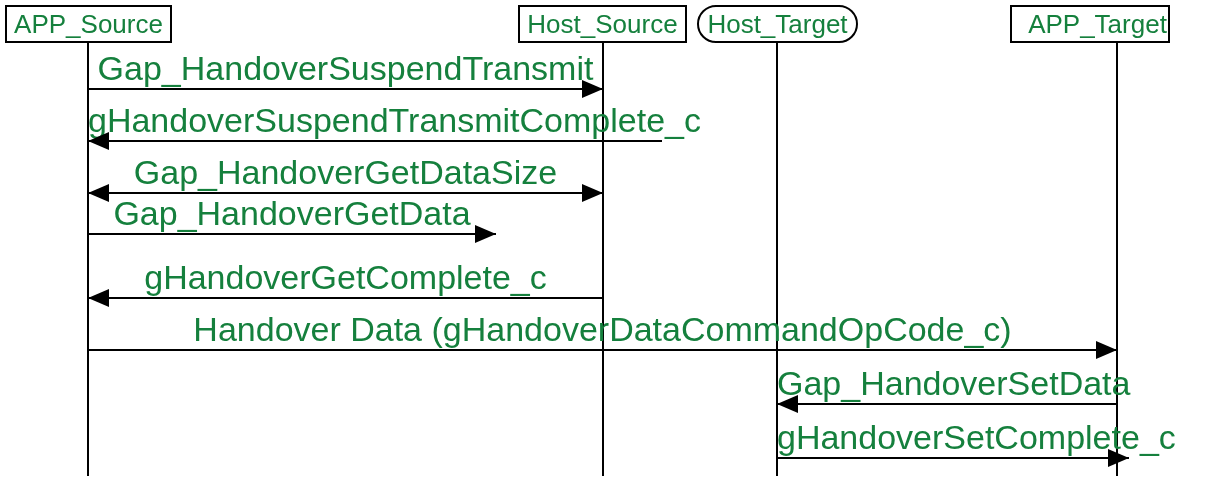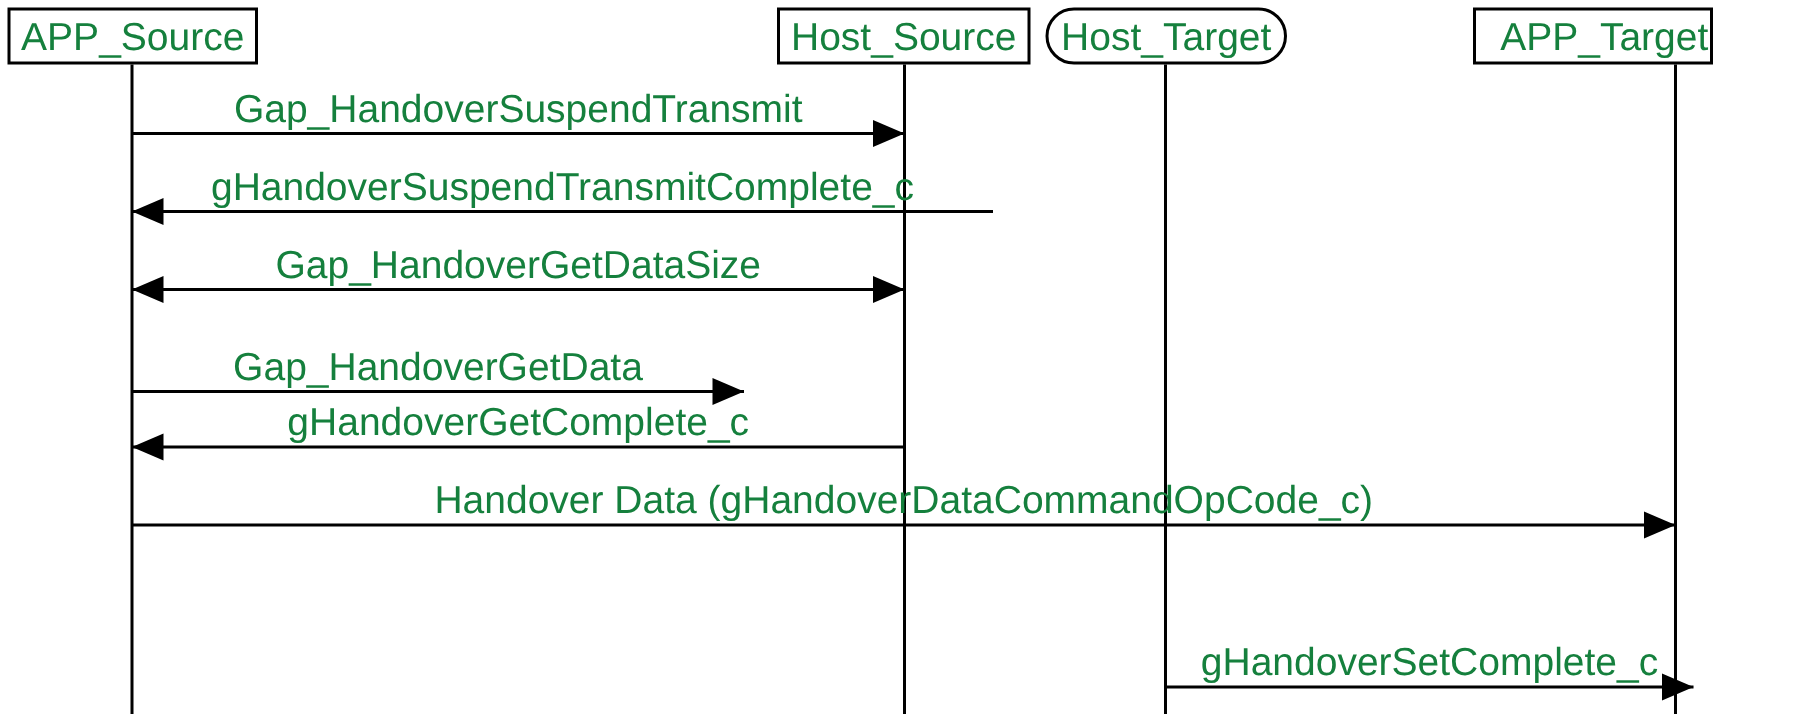--- a/index.html
+++ b/index.html
@@ -39,21 +39,21 @@
   .msg {
     position: absolute;
     height: 36px;
   }
   .msg-label {
     position: absolute;
     left: 0;
     right: 0;
     bottom: 5px;
     text-align: center;
-    font-size: 26px;
+    font-size: 34px;
     line-height: 1;
     white-space: nowrap;
   }
   .msg-line {
     position: absolute;
     left: 0;
     right: 0;
     bottom: 0;
     height: 2px;
     background: #000000;
@@ -82,21 +82,21 @@
 
   <div class="pbox" style="left:5px; width:167px;">
     <span>APP_Source</span>
   </div>
   <div class="pbox" style="left:518px; width:169px;">
     <span>Host_Source</span>
   </div>
   <div class="pbox" style="left:697px; width:161px;border-radius:19px;">
     <span>Host_Target</span>
   </div>
-  <div class="pbox" style="left:982px; width:160px;padding-left:15px;">
+  <div class="pbox" style="left:1010px; width:160px;padding-left:15px;">
     <span>APP_Target</span>
   </div>
 
   <div class="lifeline" style="left:87px;"></div>
   <div class="lifeline" style="left:602px;"></div>
   <div class="lifeline" style="left:776px;"></div>
   <div class="lifeline" style="left:1116px;"></div>
 
   <div class="msg" style="left:88px; width:515px; top:54px;">
     <div class="msg-label">Gap_HandoverSuspendTransmit</div>
@@ -110,38 +110,43 @@
     <div class="arrow arrow-left"></div>
   </div>
 
   <div class="msg" style="left:88px; width:515px; top:158px;">
     <div class="msg-label">Gap_HandoverGetDataSize</div>
     <div class="msg-line"></div>
     <div class="arrow arrow-left"></div>
     <div class="arrow arrow-right"></div>
   </div>
 
-  <div class="msg" style="left:88px; width:408px; top:226px;text-decoration:underline;">
+  <div class="msg" style="left:88px; width:408px; top:199px;text-decoration:underline;">
     <div class="msg-label">Gap_HandoverGetData</div>
     <div class="msg-line"></div>
     <div class="arrow arrow-right"></div>
   </div>
 
   <div class="msg" style="left:88px; width:515px; top:263px;">
     <div class="msg-label">gHandoverGetComplete_c</div>
     <div class="msg-line"></div>
     <div class="arrow arrow-left"></div>
   </div>
 
   <div class="msg" style="left:88px; width:1029px; top:315px;">
     <div class="msg-label">Handover Data (gHandoverDataCommandOpCode_c)</div>
     <div class="msg-line"></div>
     <div class="arrow arrow-right"></div>
   </div>
 
+  <div class="msg" style="left:777px; width:340px; top:369px;">
+    <div class="msg-label">Gap_HandoverSetData</div>
+    <div class="msg-line"></div>
+    <div class="arrow arrow-left"></div>
+  </div>
 
   <div class="msg" style="left:777px; width:352px; top:423px;">
     <div class="msg-label">gHandoverSetComplete_c</div>
     <div class="msg-line"></div>
     <div class="arrow arrow-right"></div>
   </div>
 
 </div>
 
 </body></html>

